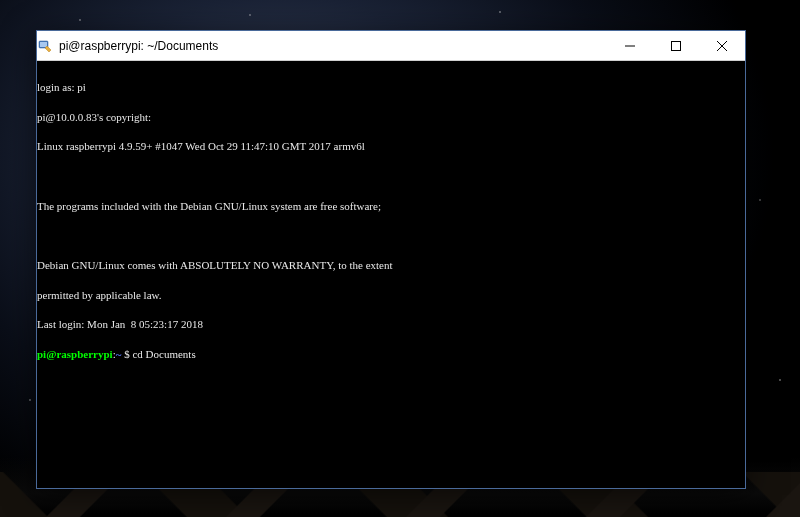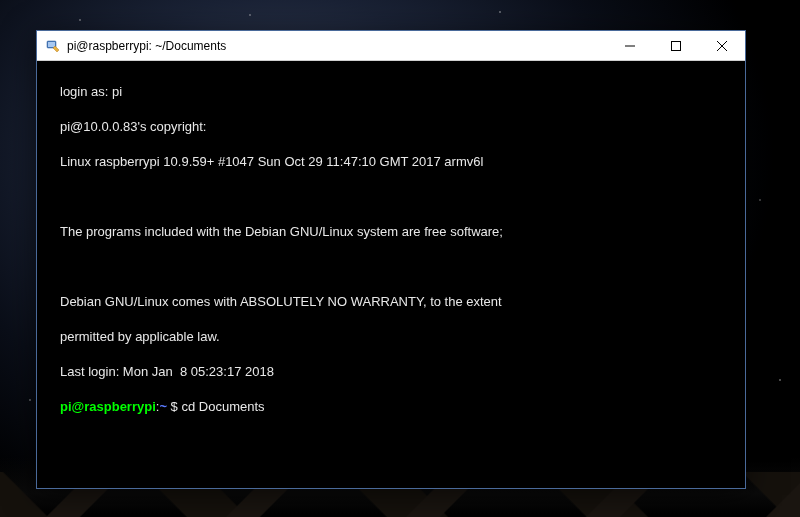--- a/index.html
+++ b/index.html
@@ -41,21 +41,20 @@
     width: 710px; height: 459px;
     background: #fff;
     box-shadow: 0 6px 30px rgba(0,0,0,.6);
     border: 1px solid #4a6a9a;
     display: flex; flex-direction: column;
   }
   .titlebar {
     height: 30px;
     background: #fff;
     display: flex; align-items: center;
-    padding-left: 8px;
     border-bottom: 1px solid #d0d0d0;
     flex-shrink: 0;
   }
   .titlebar .icon {
     width: 16px; height: 16px; margin-right: 6px;
     display: flex; align-items: center; justify-content: center;
   }
   .titlebar .title {
     font-size: 12px;
     color: #000;
@@ -68,23 +67,23 @@
     display: flex; align-items: center; justify-content: center;
     font-family: "Segoe UI Symbol", sans-serif;
     font-size: 11px; color: #000;
     background: transparent;
     border: none;
   }
 
   .terminal {
     flex: 1;
     background: #000;
-    padding: 4px 23px;
-    font-family: Liberation Sans, sans-serif;
-    font-size: 13px;
+    padding: 4px 0;
+    font-family: Liberation Serif, serif;
+    font-size: 11px;
     line-height: 1.35;
     color: #ccc;
     overflow: hidden;
     white-space: pre-wrap;
   }
   .terminal .line { white-space: pre-wrap; }
   .g { color: #00ff00; font-weight: bold; margin-top: 24px; }
   .b { color: #5a7aff; font-weight: bold; }
   .w { color: #e8e8e8; }
 </style>
@@ -120,21 +119,21 @@
             <line x1="0" y1="0" x2="10" y2="10" stroke="#000" stroke-width="1"></line>
             <line x1="10" y1="0" x2="0" y2="10" stroke="#000" stroke-width="1"></line>
           </svg>
       </button>
     </div>
   </div>
 
   <div class="terminal">
 <div class="line w">login as: pi</div>
 <div class="line w">pi@10.0.0.83's copyright:</div>
-<div class="line w">Linux raspberrypi 10.9.59+ #1047 Sun Oct 29 11:47:10 GMT 2017 armv6l</div>
+<div class="line w">Linux raspberrypi 4.9.59+ #1047 Wed Oct 29 11:47:10 GMT 2017 armv6l</div>
 <div class="line">&nbsp;</div>
 <div class="line w">The programs included with the Debian GNU/Linux system are free software;</div>
 <div class="line">&nbsp;</div>
 <div class="line w">Debian GNU/Linux comes with ABSOLUTELY NO WARRANTY, to the extent</div>
 <div class="line w">permitted by applicable law.</div>
 <div class="line w">Last login: Mon Jan  8 05:23:17 2018</div>
 <div class="line"><span class="g">pi@raspberrypi</span><span class="w">:</span><span class="b">~</span><span class="w"> $ </span><span class="w">cd Documents</span></div>
 
   </div>
 </div>

